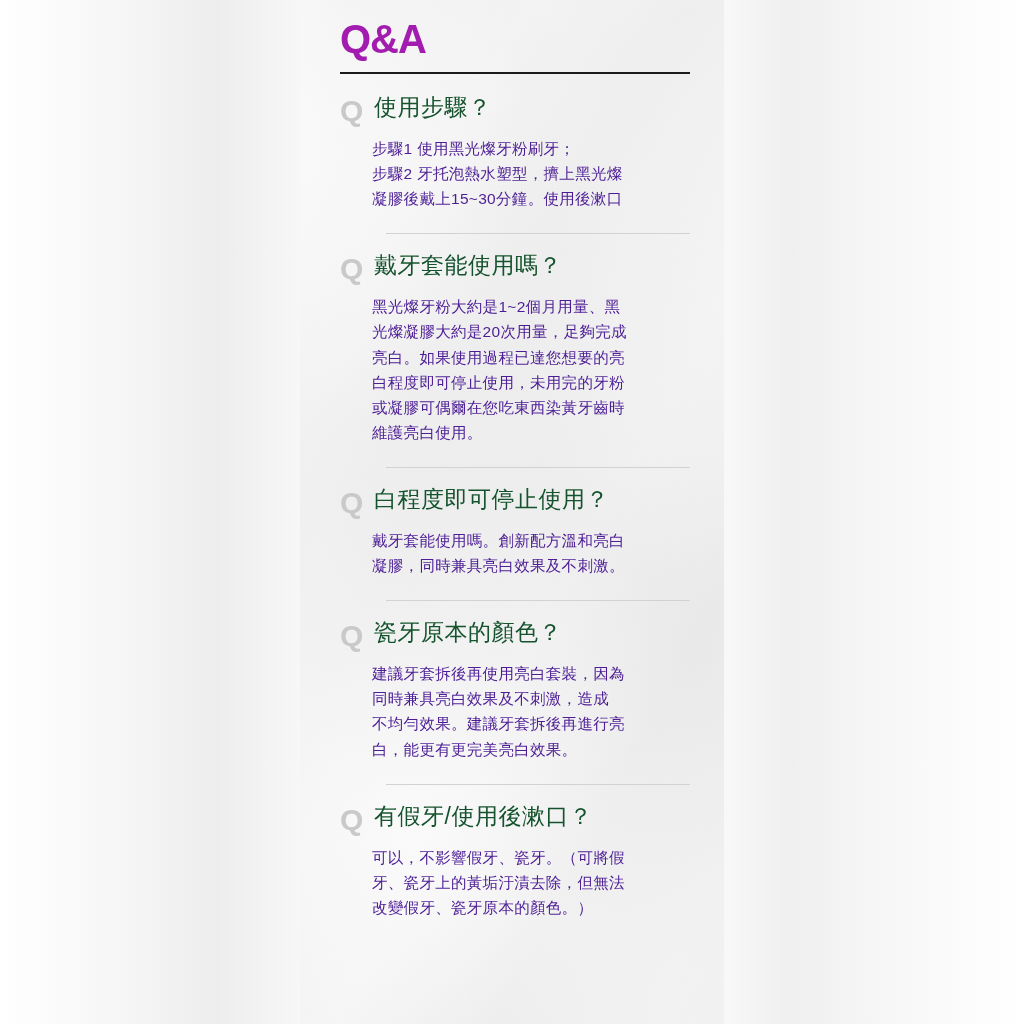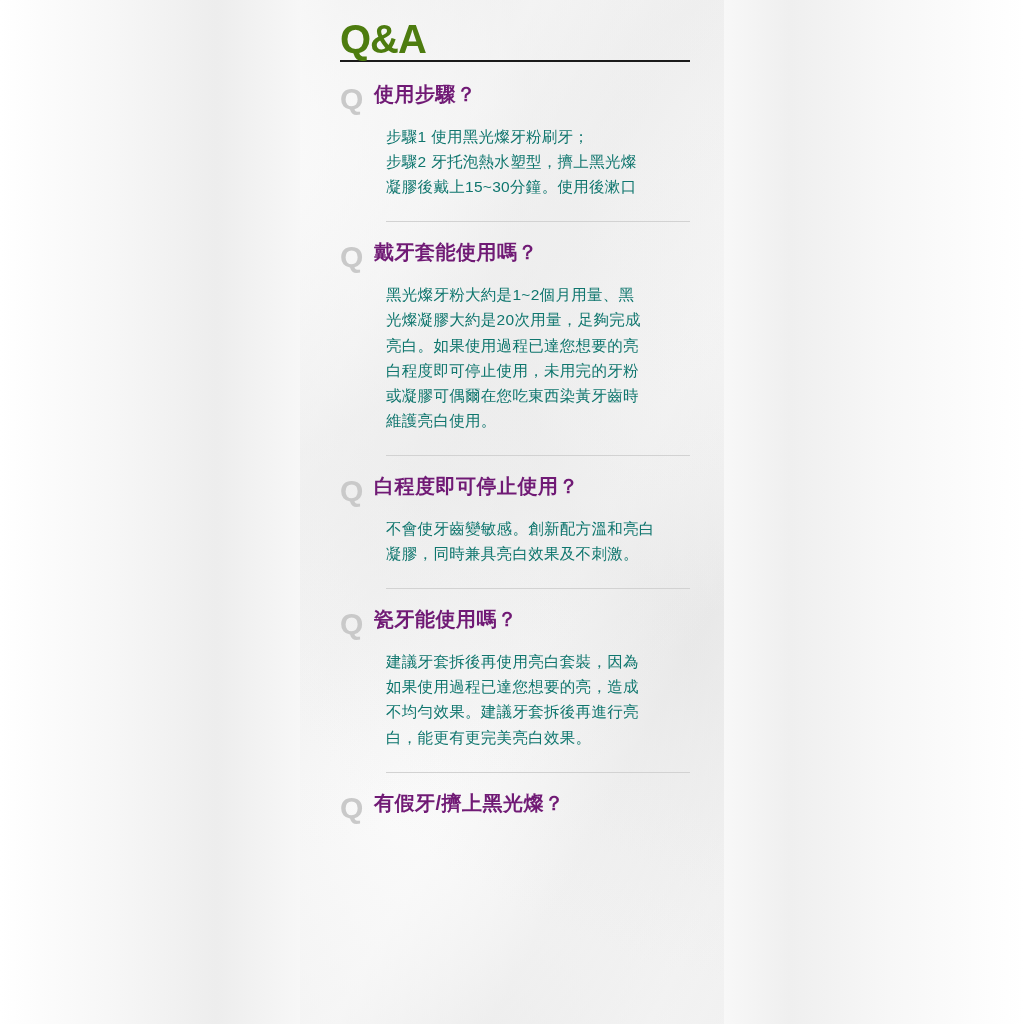--- a/index.html
+++ b/index.html
@@ -46,23 +46,23 @@
   .content {
     position: absolute;
     left: 340px;
     top: 18px;
     width: 350px;
   }
   .title {
     font-size: 40px;
     font-weight: bold;
     letter-spacing: -1px;
-    color: #4d7c0f;
+    color: #a21caf;
     line-height: 1.05;
-    margin: 0 0 0 0;
+    margin: 0 0 12px 0;
   }
   .title-rule {
     height: 2px;
     background: #1b1b1b;
     width: 350px;
     margin-bottom: 20px;
   }
   .qa-item {
     position: relative;
     padding: 0 0 0 0;
@@ -78,32 +78,32 @@
     font-weight: bold;
     color: #c9c9c9;
     line-height: 1;
     margin-top: 2px;
     width: 24px;
     flex: 0 0 24px;
     text-align: left;
     font-family: "Liberation Sans", sans-serif;
   }
   .q-text {
-    font-size: 20px;
-    font-weight: bold;
-    color: #701a75;
+    font-size: 23px;
+    font-weight: normal;
+    color: #14532d;
     line-height: 1.2;
     letter-spacing: 0.5px;
   }
   .a-text {
     font-size: 15.5px;
-    color: #0f766e;
+    color: #4c1d95;
     line-height: 1.62;
     letter-spacing: 0.3px;
-    margin-left: 46px;
+    margin-left: 32px;
     white-space: pre-line;
   }
   .divider {
     height: 1px;
     background: #d2d2d2;
     margin: 22px 0 18px 46px;
     width: 304px;
   }
 </style>
 </head>
@@ -143,39 +143,42 @@
 維護亮白使用。</div>
     </div>
 
     <div class="divider"></div>
 
     <div class="qa-item">
       <div class="qa-head">
         <div class="q-mark">Q</div>
         <div class="q-text">白程度即可停止使用？</div>
       </div>
-      <div class="a-text">不會使牙齒變敏感。創新配方溫和亮白
+      <div class="a-text">戴牙套能使用嗎。創新配方溫和亮白
 凝膠，同時兼具亮白效果及不刺激。</div>
     </div>
 
     <div class="divider"></div>
 
     <div class="qa-item">
       <div class="qa-head">
         <div class="q-mark">Q</div>
-        <div class="q-text">瓷牙能使用嗎？</div>
+        <div class="q-text">瓷牙原本的顏色？</div>
       </div>
       <div class="a-text">建議牙套拆後再使用亮白套裝，因為
-如果使用過程已達您想要的亮，造成
+同時兼具亮白效果及不刺激，造成
 不均勻效果。建議牙套拆後再進行亮
 白，能更有更完美亮白效果。</div>
     </div>
 
     <div class="divider"></div>
 
     <div class="qa-item">
       <div class="qa-head">
         <div class="q-mark">Q</div>
-        <div class="q-text">有假牙/擠上黑光燦？</div>
+        <div class="q-text">有假牙/使用後漱口？</div>
       </div>
+      <div class="a-text">可以，不影響假牙、瓷牙。（可將假
+牙、瓷牙上的黃垢汙漬去除，但無法
+改變假牙、瓷牙原本的顏色。）</div>
     </div>
   </div>
 </div>
 
 </body></html>

